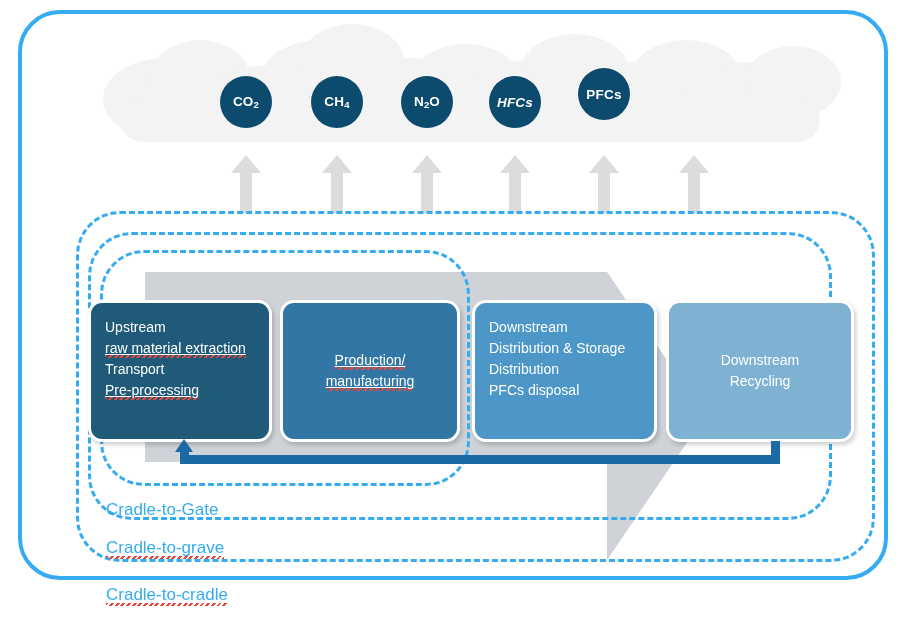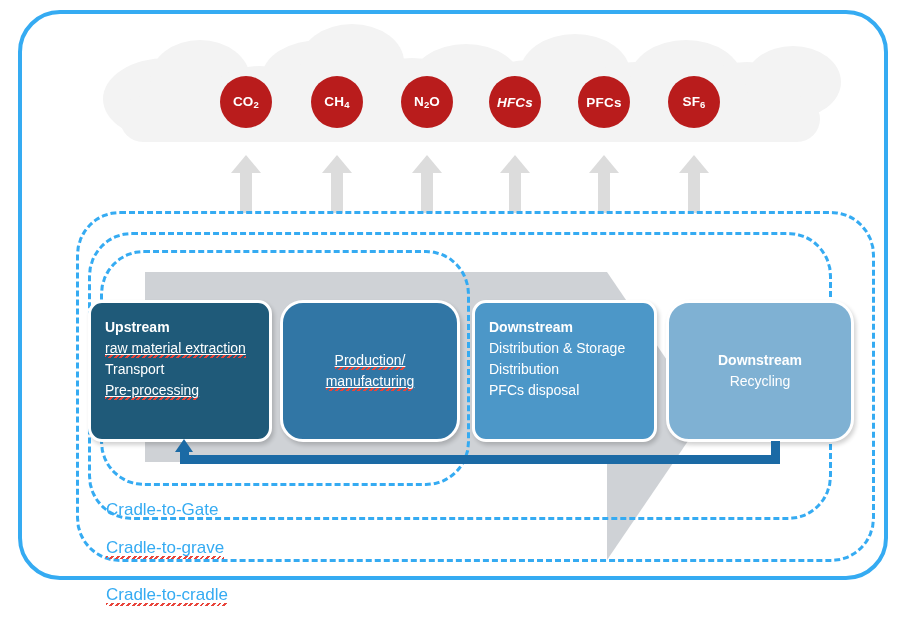--- a/index.html
+++ b/index.html
@@ -10,21 +10,21 @@
   
   .outer-frame{position:absolute;left:18px;top:10px;width:870px;height:570px;
       border:4px solid #35abf2;border-radius:42px;box-sizing:border-box;}
 
   
   .cloud{position:absolute;background:#f3f3f3;border-radius:50%;}
   .cloudgrp{position:absolute;}
 
   
   .gas{position:absolute;width:52px;height:52px;border-radius:50%;
-      background:#b91c1c;color:#fff;font-size:13.5px;font-weight:bold;
+      background:#0c4a6e;color:#fff;font-size:13.5px;font-weight:bold;
       display:flex;align-items:center;justify-content:center;letter-spacing:.2px;}
   .gas sub{font-size:9.5px;vertical-align:-2px;}
 
   
   .uparrow{position:absolute;width:30px;height:58px;}
   .uparrow .shaft{position:absolute;left:9px;top:16px;width:12px;height:42px;background:#dcdcdc;}
   .uparrow .head{position:absolute;left:0;top:0;width:0;height:0;
       border-left:15px solid transparent;border-right:15px solid transparent;
       border-bottom:18px solid #dcdcdc;}
 
@@ -34,24 +34,24 @@
   .bigarrow .head{position:absolute;left:462px;top:0;width:0;height:0;
       border-top:144px solid transparent;border-bottom:144px solid transparent;
       border-left:98px solid #cfd2d6;}
 
   
   .dashed{position:absolute;box-sizing:border-box;border:3px dashed #35abf2;border-radius:44px;}
 
   
   .sbox{position:absolute;box-sizing:border-box;border:3px solid #ffffff;border-radius:14px;
         color:#ffffff;box-shadow:2px 3px 4px rgba(0,0,0,.18);padding:14px 14px 10px 14px;}
-  .sbox .ttl{font-weight:bold;font-size:14px;line-height:21px;}
+  .sbox .ttl{font-weight:normal;font-size:14px;line-height:21px;}
   .sbox .ln{font-size:14px;line-height:21px;}
   .sbox.center{display:flex;flex-direction:column;align-items:center;justify-content:center;
-               text-align:center;padding:1px;border-radius:23px;}
+               text-align:center;padding:1px;}
   .sq{text-decoration:underline;text-decoration-color:#fff;
       background-image:repeating-linear-gradient(135deg,#e8443a 0 2px,transparent 2px 4px);
       background-position:0 100%;background-size:100% 3px;background-repeat:repeat-x;
       padding-bottom:2px;}
 
   
   .loop-h{position:absolute;background:#1b6aa5;}
   .loop-v{position:absolute;background:#1b6aa5;}
   .loop-head{position:absolute;width:0;height:0;
       border-left:9px solid transparent;border-right:9px solid transparent;
@@ -89,25 +89,22 @@
     </div>
   <div class="gas" style="left:311px;top:76px;">
       <span>CH<sub>4</sub></span>
     </div>
   <div class="gas" style="left:401px;top:76px;">
       <span>N<sub>2</sub>O</span>
     </div>
   <div class="gas" style="left:489px;top:76px;font-style:italic;">
       <span>HFCs</span>
     </div>
-  <div class="gas" style="left:578px;top:76px;">
+  <div class="gas" style="left:578px;top:68px;">
       <span>PFCs</span>
-    </div>
-  <div class="gas" style="left:668px;top:76px;">
-      <span>SF<sub>6</sub></span>
     </div>
 
   <div class="uparrow" style="left:231px;top:155px;">
       <div class="head"></div>
       <div class="shaft"></div>
     </div>
   <div class="uparrow" style="left:322px;top:155px;">
       <div class="head"></div>
       <div class="shaft"></div>
     </div>

